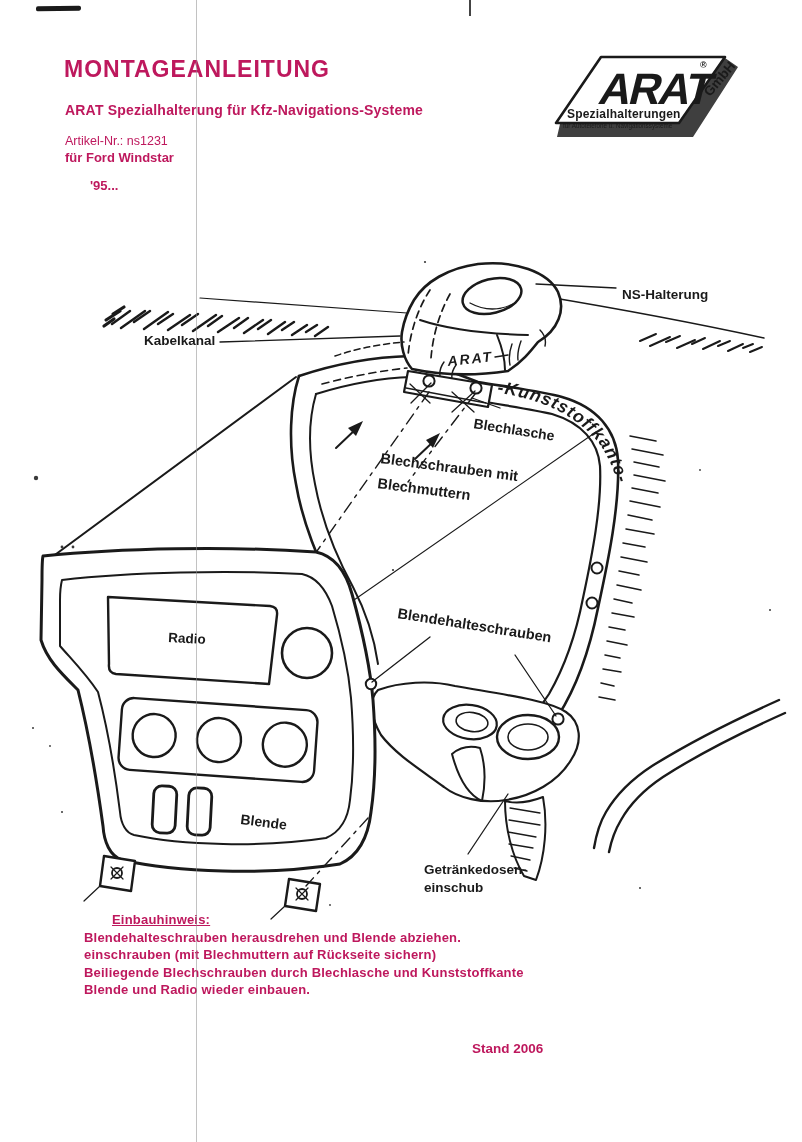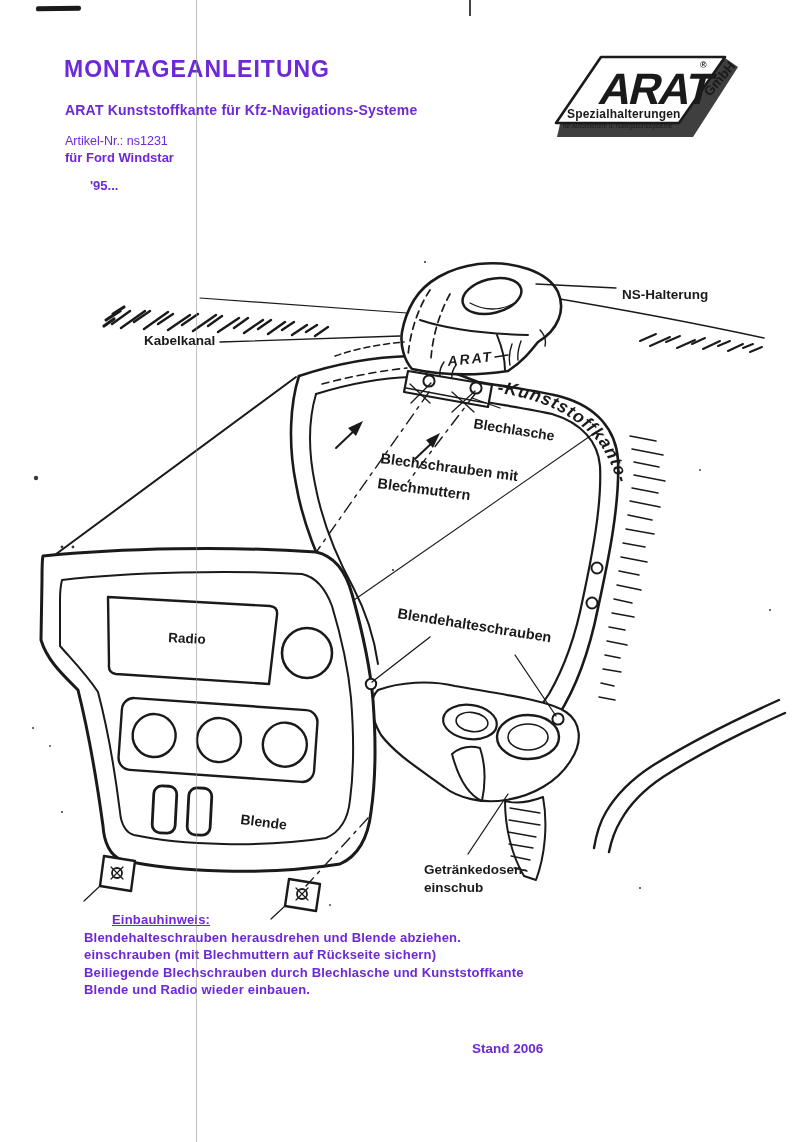--- a/index.html
+++ b/index.html
@@ -1,18 +1,18 @@
 <!DOCTYPE html>
 <html><head>
 <meta charset="utf-8">
 <style>
   html,body{margin:0;padding:0;background:#e8e8e8;}
   .page{
     position:relative; width:802px; height:1142px; background:#ffffff;
-    font-family:"Liberation Sans", sans-serif; color:#6d28d9; overflow:hidden;
+    font-family:"Liberation Sans", sans-serif; color:#be185d; overflow:hidden;
     margin:0 auto;
   }
   .abs{position:absolute;}
   .title{
     left:64px; top:56px; font-size:23px; font-weight:900; letter-spacing:1px;
   }
   .subtitle{
     left:65px; top:102px; font-size:14px; font-weight:bold; letter-spacing:.2px;
   }
   .artno{ left:65px; top:134px; font-size:12.5px; }
@@ -35,21 +35,21 @@
 </style>
 </head>
 <body>
 
 <div class="page">
 
   <div class="abs topmark"></div>
   <div class="abs toptick"></div>
 
   <div class="abs title">MONTAGEANLEITUNG</div>
-  <div class="abs subtitle">ARAT Kunststoffkante für Kfz-Navigations-Systeme</div>
+  <div class="abs subtitle">ARAT Spezialhalterung für Kfz-Navigations-Systeme</div>
   <div class="abs artno">Artikel-Nr.: ns1231</div>
   <div class="abs veh1">für Ford Windstar</div>
   <div class="abs veh2">'95...</div>
 
   <svg class="abs" style="left:540px; top:42px;" width="212" height="102" viewBox="540 42 212 102">
     <polygon points="725,58 738,67 693,137 557,137 560,124 679,124" fill="#3f3f3f"></polygon>
     <polygon points="601,57 725,57 679,123 556,123" class="paper" stroke-width="2.6"></polygon>
     <g transform="skewX(-14)">
       <text x="623" y="104" font-size="44" font-weight="900" letter-spacing="-2">ARAT</text>
     </g>

